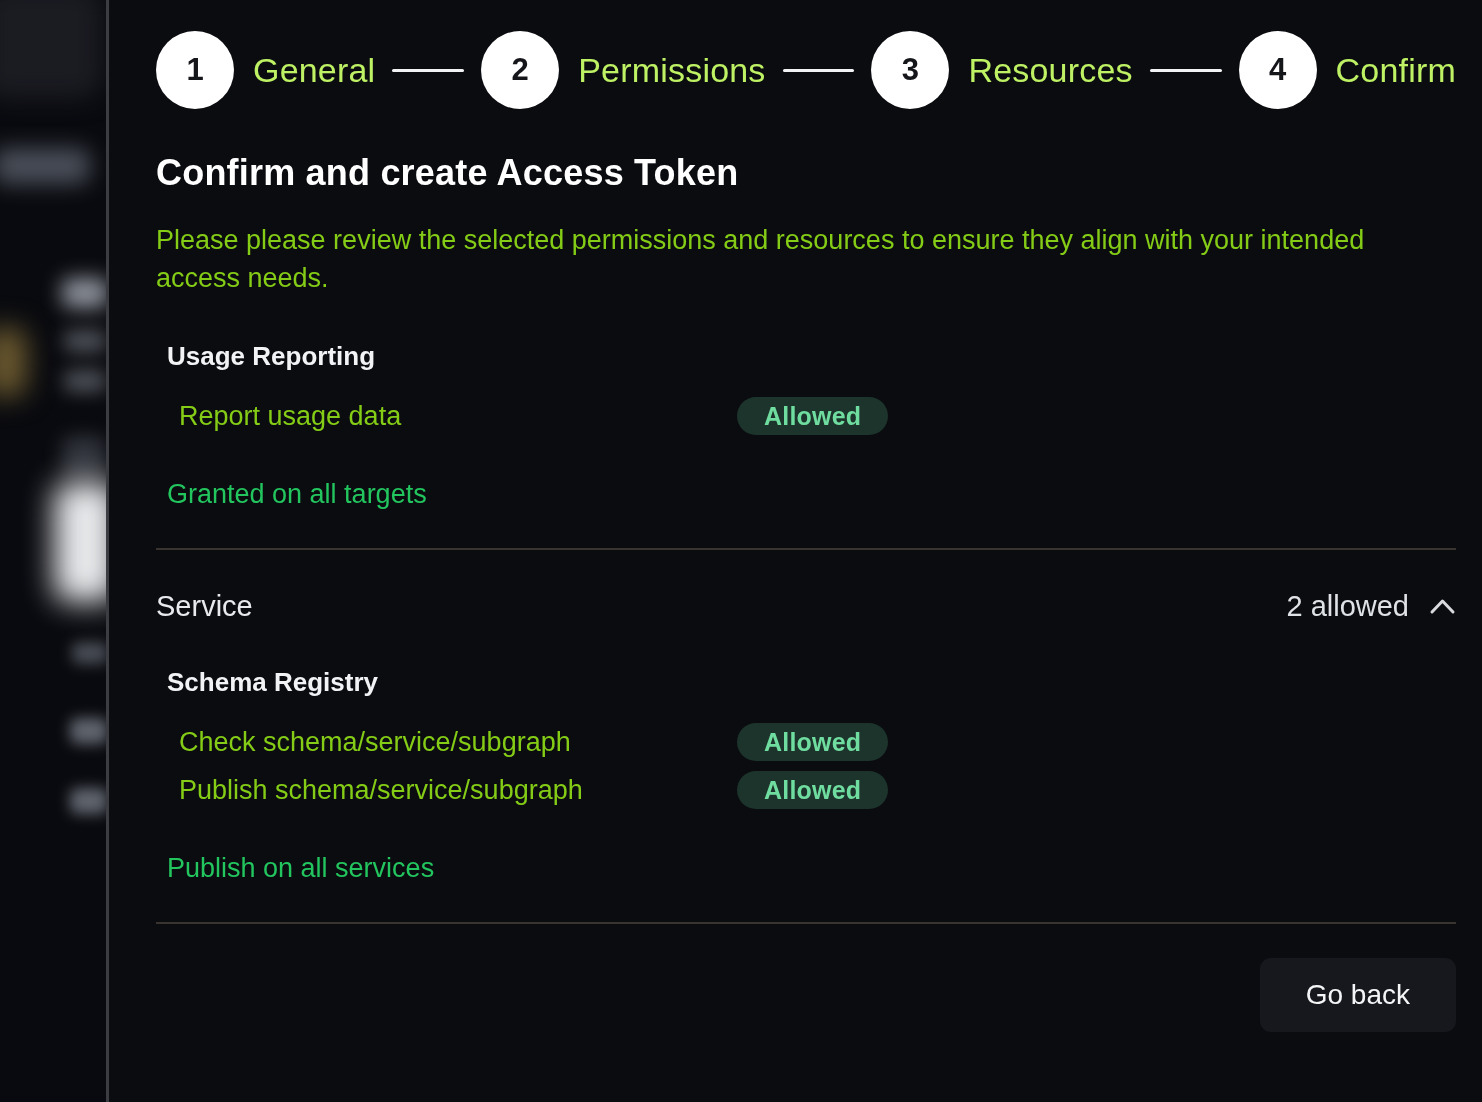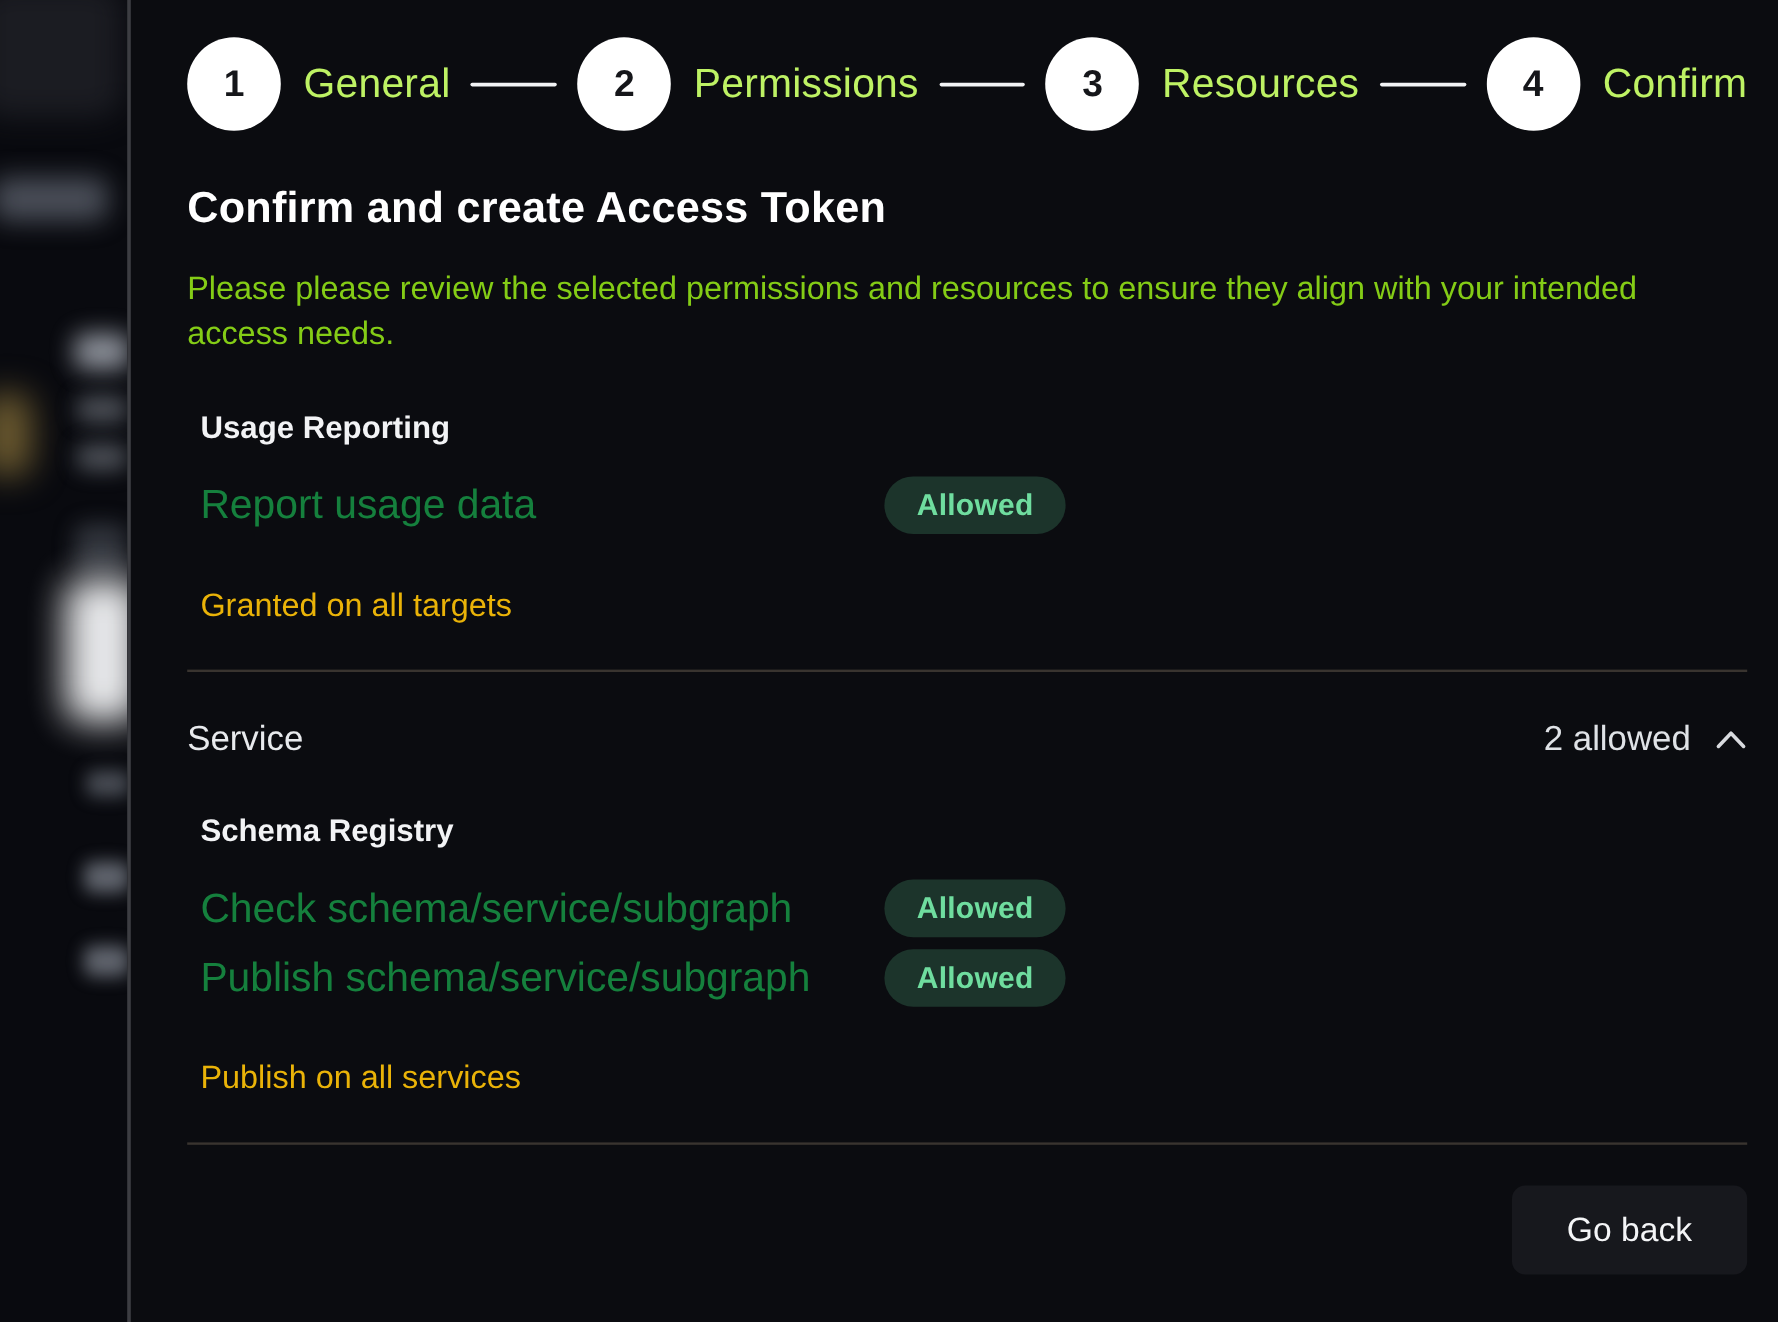--- a/index.html
+++ b/index.html
@@ -56,29 +56,29 @@
   .section-header { margin-top:40px; display:flex; align-items:center; justify-content:space-between; }
   .section-name { font-size:29px; font-weight:400; color:#e8eaed; }
   .section-toggle { display:flex; align-items:center; gap:20px; cursor:pointer; background:none; border:none; padding:0; }
   .allowed-count { font-size:29px; font-weight:400; color:#dfe2e6; font-family:"Liberation Sans", sans-serif; }
   .chev { display:flex; align-items:center; }
 
   .group { padding-left:11px; }
   .group-title { margin-top:45px; font-size:26px; line-height:28px; font-weight:700; color:#f2f3f5; }
   .perm-row { margin-top:27px; display:grid; grid-template-columns:570px auto; align-items:center; justify-content:start; }
   .perm-row + .perm-row { margin-top:10px; }
-  .perm-label { font-size:34px; font-weight:400; color:#15803d; }
+  .perm-label { font-size:27px; font-weight:400; color:#84cc16;margin-left:12px; }
   .badge {
     display:inline-flex; align-items:center; justify-content:center;
-    height:48px; padding:0 27px; border-radius:999px;
+    height:38px; padding:0 27px; border-radius:999px;
     background:#1c342b; color:#6fdd9f;
     font-size:25px; font-weight:700; letter-spacing:.2px;
     justify-self:start;
   }
-  .granted-note { margin-top:44px; padding-left:11px; font-size:27px; font-weight:400; color:#eab308; }
+  .granted-note { margin-top:44px; padding-left:11px; font-size:27px; font-weight:400; color:#22c55e; }
   .divider { margin-top:38px; height:2px; background:#39342f; border:none; }
 
   
   .footer { margin-top:34px; display:flex; justify-content:flex-end; align-items:center; gap:31px; }
   .btn { border:none; border-radius:11px; font-family:"Liberation Sans", sans-serif; font-weight:400; font-size:28px; cursor:pointer; }
   .btn-secondary { height:74px; padding:0 46px; background:#17181d; color:#f4f5f7; }
   .btn-primary  { height:80px; padding:0 46px; background:#f7f8f9; color:#0d0e12; }
 </style>
 </head>
 <body>

